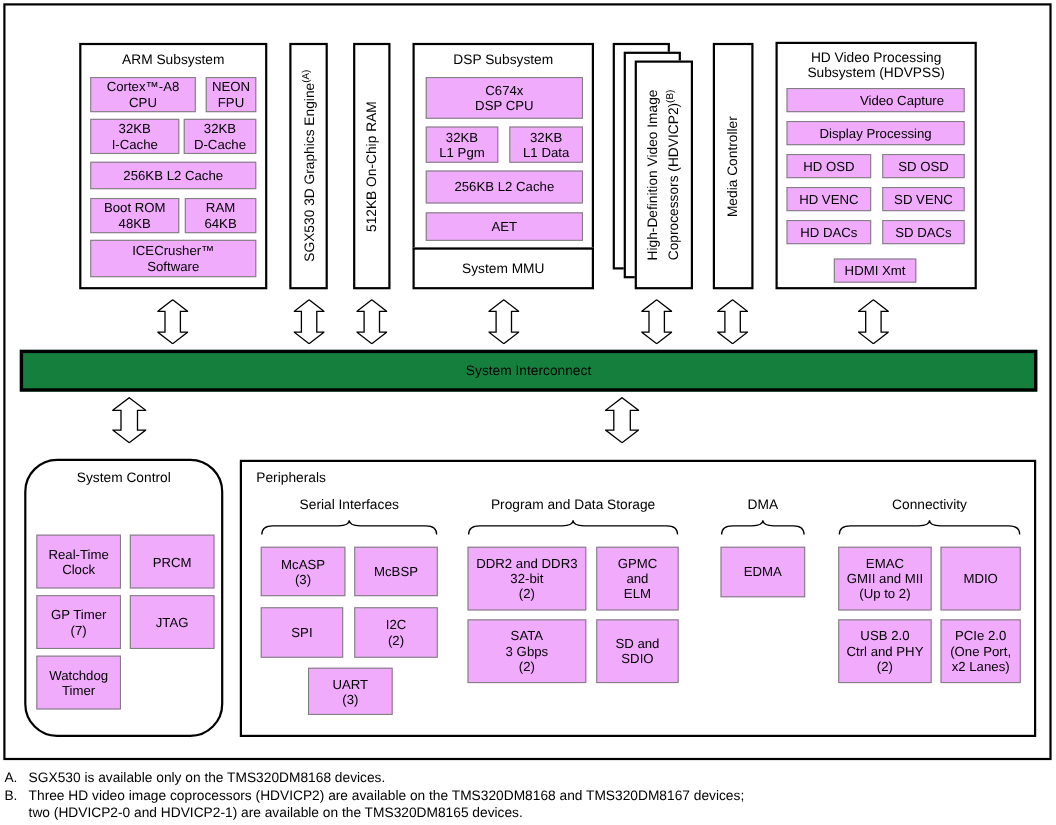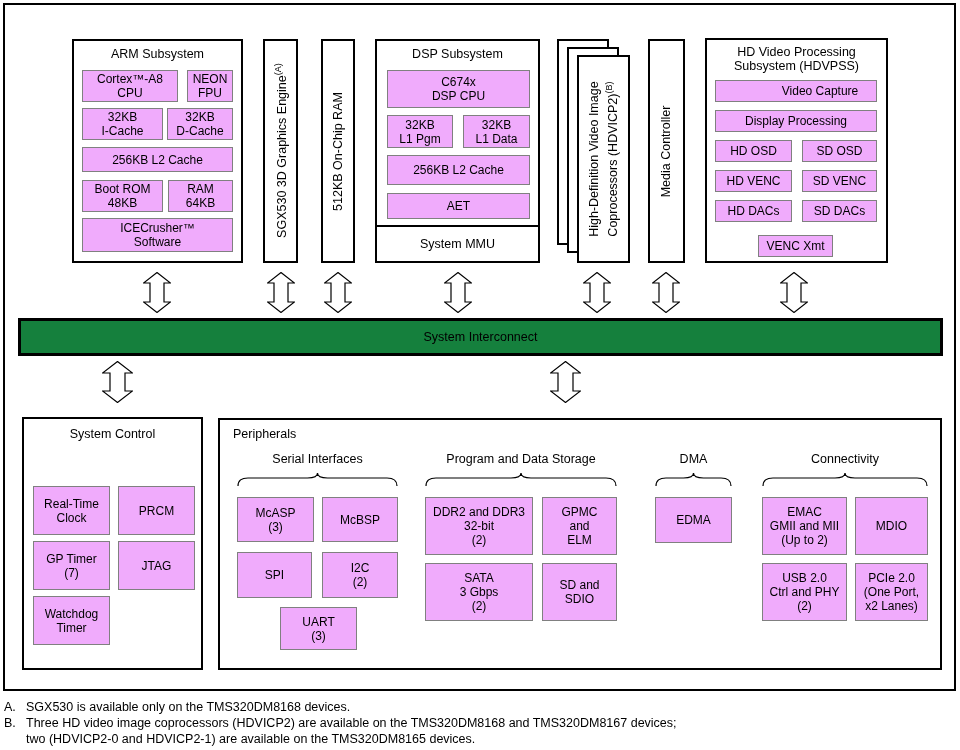--- a/index.html
+++ b/index.html
@@ -86,21 +86,21 @@
     <div class="abs btitle" style="left:0;top:5px;width:100%;">HD Video  Processing
 Subsystem (HDVPSS)</div>
     <div class="abs mini" style="left:8px;top:40px;width:162px;height:22px;padding-left:48px;">Video Capture</div>
     <div class="abs mini" style="left:8px;top:70px;width:162px;height:22px;">Display Processing</div>
     <div class="abs mini" style="left:8px;top:100px;width:77px;height:22px;">HD OSD</div>
     <div class="abs mini" style="left:95px;top:100px;width:75px;height:22px;">SD OSD</div>
     <div class="abs mini" style="left:8px;top:130px;width:77px;height:22px;">HD VENC</div>
     <div class="abs mini" style="left:95px;top:130px;width:75px;height:22px;">SD VENC</div>
     <div class="abs mini" style="left:8px;top:160px;width:77px;height:22px;">HD DACs</div>
     <div class="abs mini" style="left:95px;top:160px;width:75px;height:22px;">SD DACs</div>
-    <div class="abs mini" style="left:51px;top:195px;width:75px;height:22px;">VENC Xmt</div>
+    <div class="abs mini" style="left:51px;top:195px;width:75px;height:22px;">HDMI Xmt</div>
   </div>
 
   <svg class="abs" style="left:143px;top:272px;" width="28" height="41" viewBox="0 0 28 41">
       <polygon points="14,0.5 27.5,11 21,11 21,30 27.5,30 14,40.5 0.5,30 7,30 7,11 0.5,11" fill="#fff" stroke="#000" stroke-width="1.2"></polygon>
     </svg>
   <svg class="abs" style="left:267px;top:272px;" width="28" height="41" viewBox="0 0 28 41">
       <polygon points="14,0.5 27.5,11 21,11 21,30 27.5,30 14,40.5 0.5,30 7,30 7,11 0.5,11" fill="#fff" stroke="#000" stroke-width="1.2"></polygon>
     </svg>
   <svg class="abs" style="left:324px;top:272px;" width="28" height="41" viewBox="0 0 28 41">
       <polygon points="14,0.5 27.5,11 21,11 21,30 27.5,30 14,40.5 0.5,30 7,30 7,11 0.5,11" fill="#fff" stroke="#000" stroke-width="1.2"></polygon>
@@ -122,21 +122,21 @@
     <span>System Interconnect</span>
   </div>
 
   <svg class="abs" style="left:102px;top:361px;" width="31" height="42" viewBox="0 0 31 42">
       <polygon points="15.5,0.5 30.5,12 23,12 23,30 30.5,30 15.5,41.5 0.5,30 8,30 8,12 0.5,12" fill="#fff" stroke="#000" stroke-width="1.2"></polygon>
     </svg>
   <svg class="abs" style="left:550px;top:361px;" width="31" height="42" viewBox="0 0 31 42">
       <polygon points="15.5,0.5 30.5,12 23,12 23,30 30.5,30 15.5,41.5 0.5,30 8,30 8,12 0.5,12" fill="#fff" stroke="#000" stroke-width="1.2"></polygon>
     </svg>
 
-  <div class="abs block" style="left:22px;top:417px;width:181px;height:253px;">
+  <div class="abs block" style="left:22px;top:417px;width:181px;height:253px;border-radius:30px;">
     <div class="abs btitle" style="left:0;top:8px;width:100%;">System Control</div>
     <div class="abs mini" style="left:9px;top:67px;width:77px;height:49px;">Real-Time
 Clock</div>
     <div class="abs mini" style="left:94px;top:67px;width:77px;height:49px;">PRCM</div>
     <div class="abs mini" style="left:9px;top:122px;width:77px;height:49px;">GP Timer
 (7)</div>
     <div class="abs mini" style="left:94px;top:122px;width:77px;height:49px;">JTAG</div>
     <div class="abs mini" style="left:9px;top:177px;width:77px;height:49px;">Watchdog
 Timer</div>
   </div>

